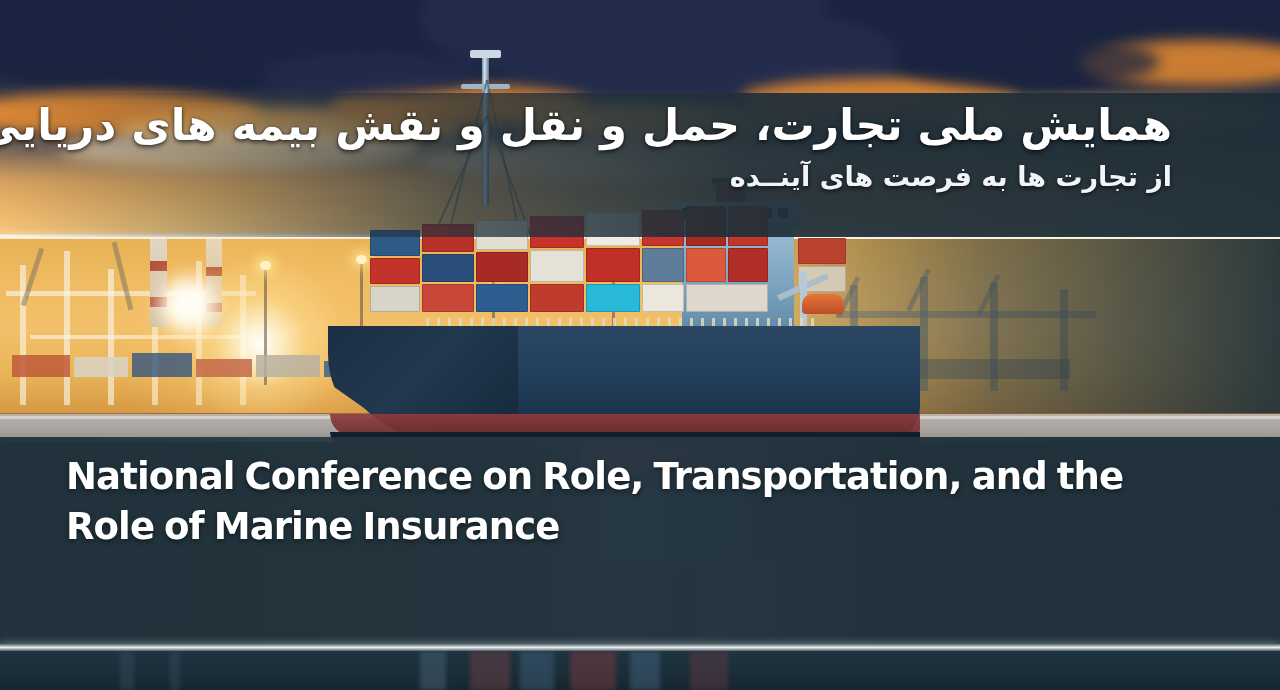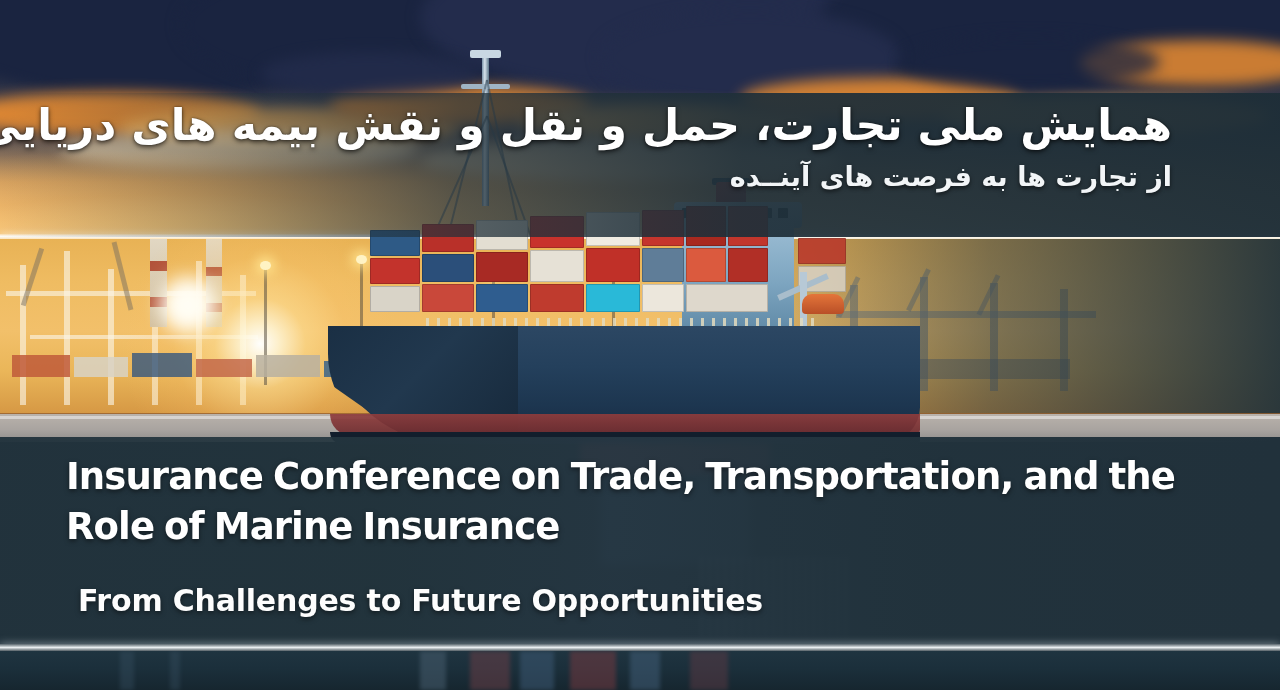--- a/index.html
+++ b/index.html
@@ -295,22 +295,21 @@
 
   <div class="en-panel"></div>
   <div class="ghost-ship">
     <div class="ghost-a"></div>
       <div class="ghost-b"></div>
       <div class="ghost-c"></div>
   </div>
   <div class="en-panel-tint"></div>
 
   <div class="en-wrap">
-    <div class="en-title">Insurance Conference on Trade, Transportation, and the Role of Marine Insurance</div>
-    <div class="en-sub">From Challenges to Future Opportunities</div>
+    <div class="en-title">National Conference on Role, Transportation, and the Role of Marine Insurance</div>
   </div>
 
   <div class="surface-line"></div>
   <div class="reflection">
     <div class="refl-streak" style="left:420px;width:26px;background:#4b6172;"></div>
     <div class="refl-streak" style="left:470px;width:40px;background:#6f3f47;"></div>
     <div class="refl-streak" style="left:520px;width:34px;background:#3f5c78;"></div>
     <div class="refl-streak" style="left:570px;width:46px;background:#7b3a40;"></div>
     <div class="refl-streak" style="left:630px;width:30px;background:#44617c;"></div>
     <div class="refl-streak" style="left:690px;width:38px;background:#5d3a44;"></div>

